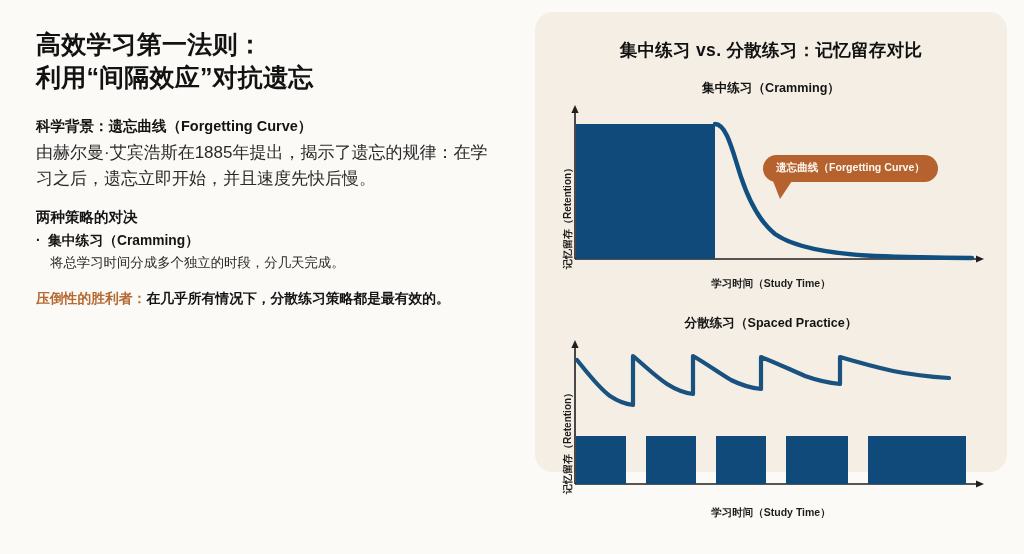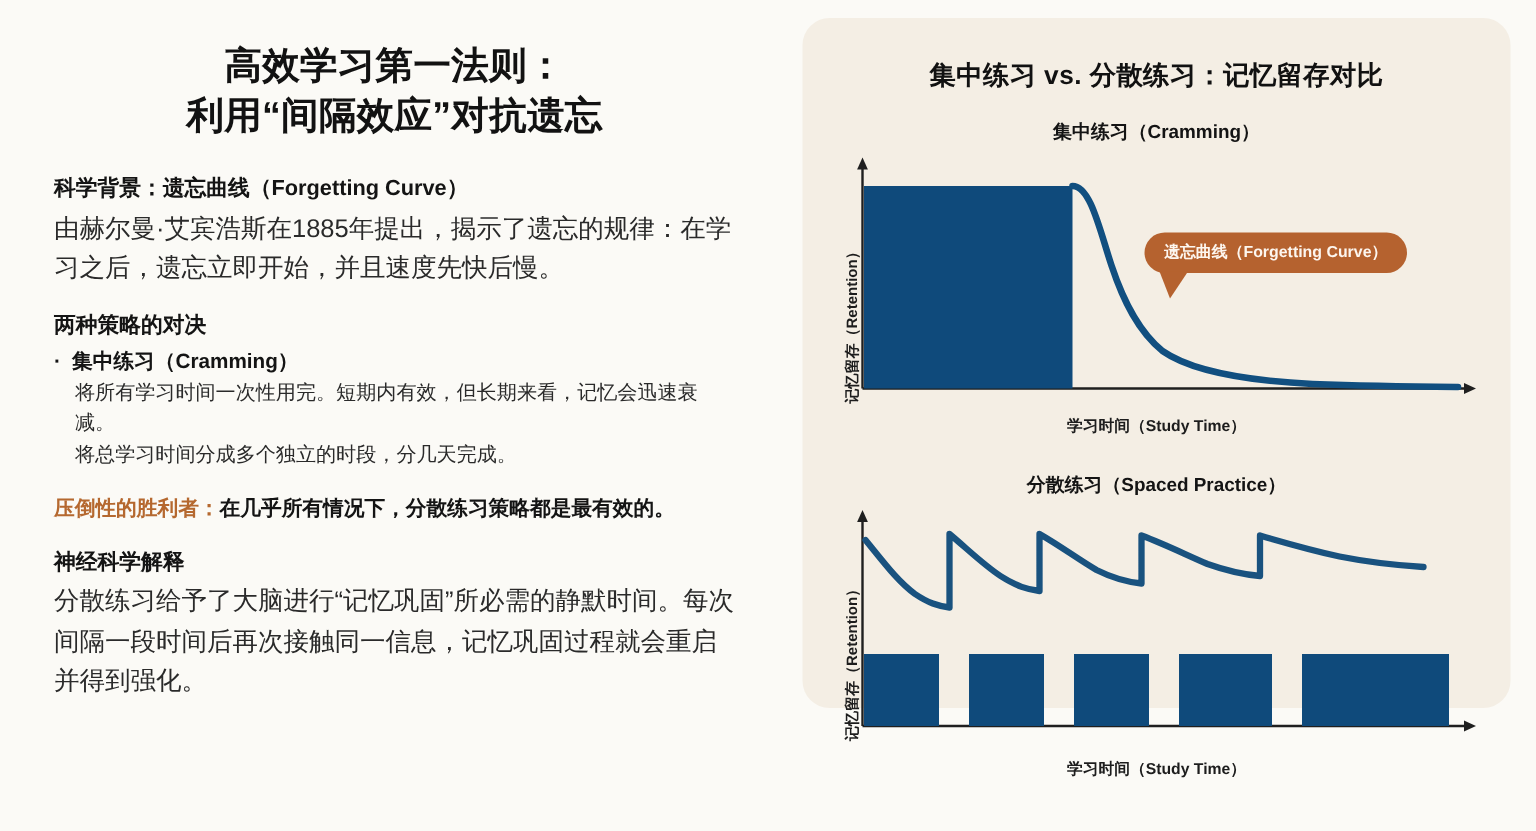--- a/index.html
+++ b/index.html
@@ -26,21 +26,20 @@
     padding: 28px 30px 10px 36px;
   }
 
   #page-title {
     font-size: 25px;
     font-weight: bold;
     line-height: 1.32;
     letter-spacing: .2px;
     color: #121212;
     margin: 0 0 22px 0;
-    text-align: center;
   }
   #page-title .tline { display: block; }
 
   .section { margin-bottom: 15px; }
 
   .sec-head {
     font-size: 14.5px;
     font-weight: bold;
     color: #141414;
     line-height: 1.5;
@@ -159,36 +158,31 @@
   <div class="section">
     <div class="sec-head">科学背景：遗忘曲线（Forgetting Curve）</div>
     <div class="sec-body">由赫尔曼·艾宾浩斯在1885年提出，揭示了遗忘的规律：在学习之后，遗忘立即开始，并且速度先快后慢。</div>
   </div>
 
   <div class="section">
     <div class="sec-head">两种策略的对决</div>
     <ul class="bullets">
       <li>
         <div class="b-title"><span class="dot">·</span><span>集中练习（Cramming）</span></div>
-        <div class="b-desc">将所有学习时间一次性用完。短期内有效，但长期来看，记忆会迅速衰减。</div>
       </li>
       <li>
         <div class="b-desc">将总学习时间分成多个独立的时段，分几天完成。</div>
       </li>
     </ul>
   </div>
 
   <div class="section">
     <div class="highlight-para"><span class="highlight-lead">压倒性的胜利者：</span><span>在几乎所有情况下，分散练习策略都是最有效的。</span></div>
   </div>
 
-  <div class="section">
-    <div class="sec-head">神经科学解释</div>
-    <div class="sec-body">分散练习给予了大脑进行“记忆巩固”所必需的静默时间。每次间隔一段时间后再次接触同一信息，记忆巩固过程就会重启并得到强化。</div>
-  </div>
 </div>
 
 <div id="chart-panel">
 
   <div id="panel-title">集中练习 vs. 分散练习：记忆留存对比</div>
 
   <div class="chart-block" style="margin-top:18px;">
     <div class="chart-sub">集中练习（Cramming）</div>
 
     <div style="position:relative;height:182px;">

